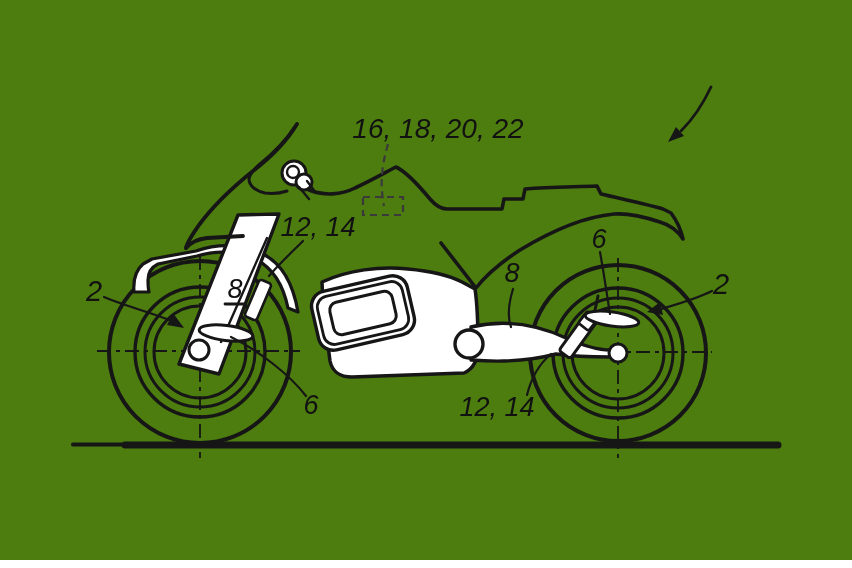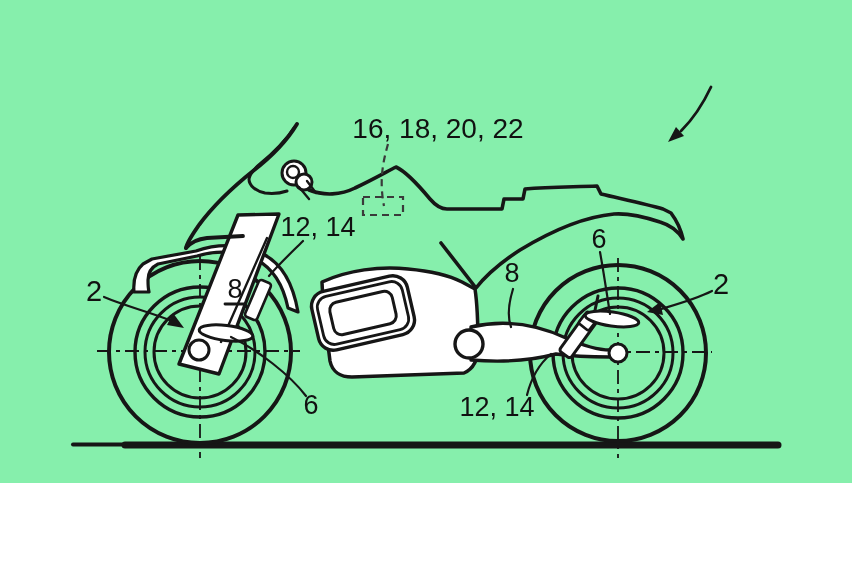--- a/index.html
+++ b/index.html
@@ -1,17 +1,17 @@
 <!DOCTYPE html>
 <html><head>
 <meta charset="utf-8">
 <style>
   html,body{margin:0;padding:0;background:#ffffff;}
-  .stage{position:relative;width:852px;height:483px;background:#86efac;overflow:hidden;
-         font-family:"Liberation Sans", sans-serif;}
+  .stage{position:relative;width:852px;height:560px;background:#4d7c0f;overflow:hidden;
+         font-family:"Liberation Sans", sans-serif;font-style:italic;}
   svg{display:block;}
   .ln{fill:none;stroke:#161616;stroke-linecap:round;stroke-linejoin:round;}
   .fillwhite{fill:#ffffff;stroke:#161616;stroke-linejoin:round;}
   .cross{fill:none;stroke:#161616;stroke-width:1.8;stroke-dasharray:14 5 4 5;}
   .reflabel{fill:#111111;font-family:"Liberation Sans", sans-serif;font-weight:500;}
   .dashed{fill:none;stroke:#3a3a3a;stroke-width:2.2;stroke-dasharray:7 5;}
   .solidhead{fill:#161616;stroke:none;}
 </style>
 </head>
 <body>

